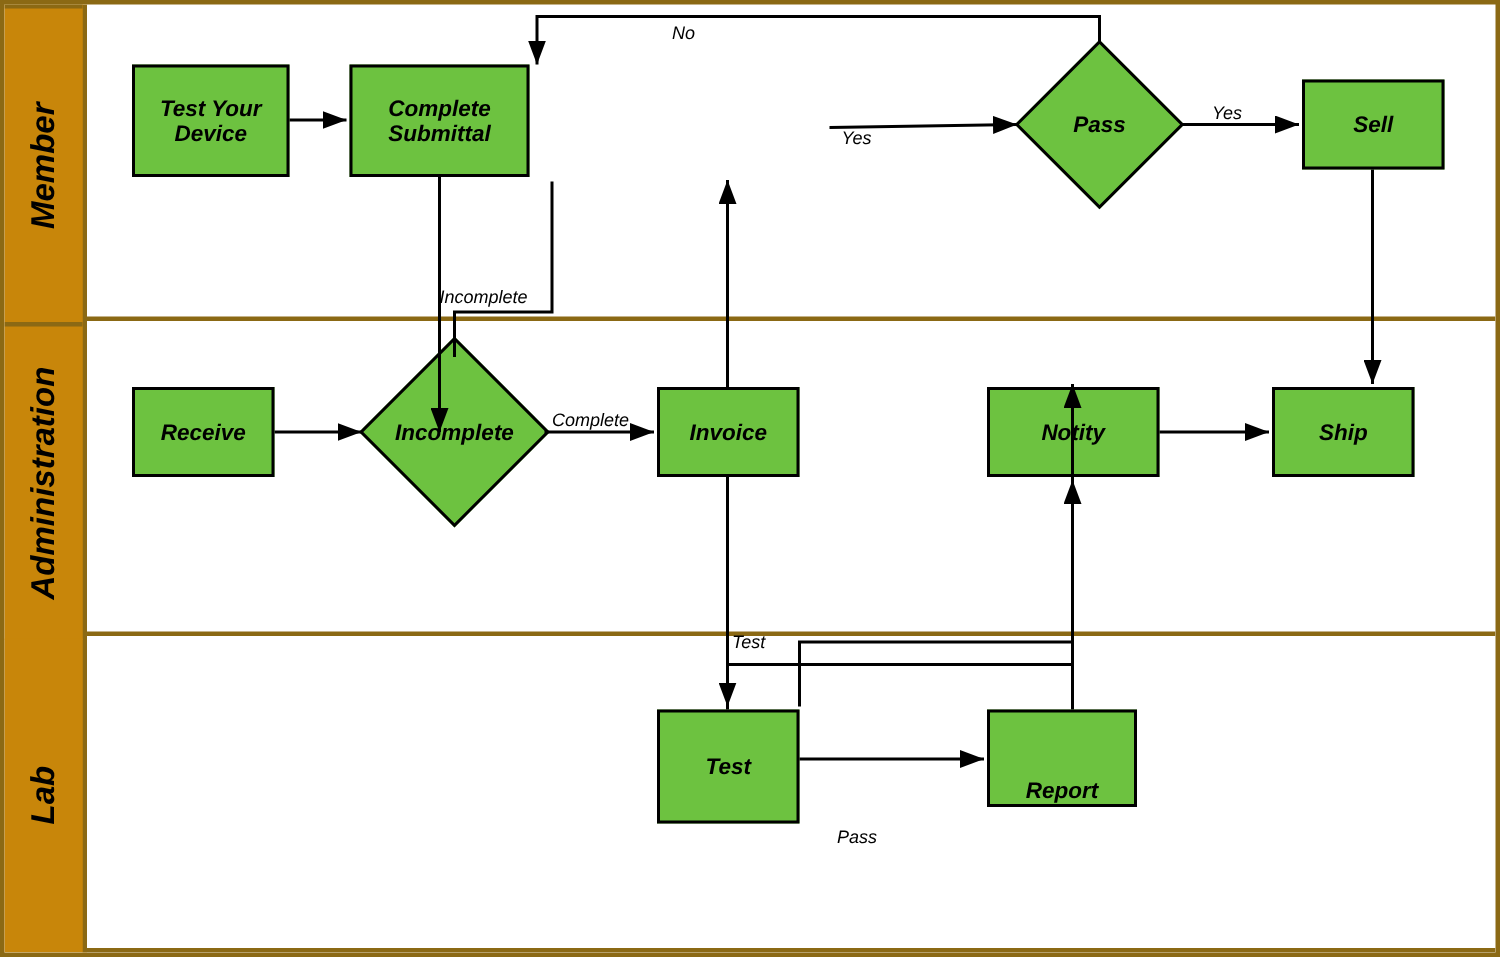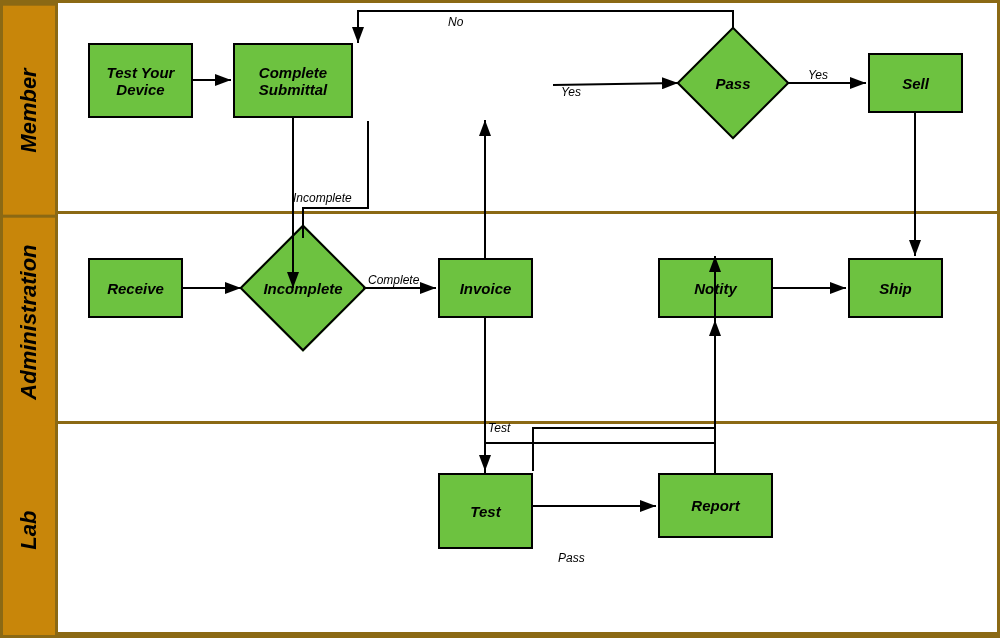--- a/index.html
+++ b/index.html
@@ -179,21 +179,21 @@
     </div>
 
     <div class="node-rect" style="left: 790px; top: 255px; width: 95px; height: 60px;">
       <span>Ship</span>
     </div>
 
     <div class="node-rect" style="left: 380px; top: 470px; width: 95px; height: 76px;">
       <span>Test</span>
     </div>
 
-    <div class="node-rect" style="left: 600px; top: 470px; width: 115px; height: 65px;">
+    <div class="node-rect" style="left: 600px; top: 470px; width: 100px; height: 65px; align-items: flex-end;">
       <span>Report</span>
     </div>
 
     <div class="edge-label" style="left: 390px; top: 12px;">No</div>
 
     <div class="edge-label" style="left: 750px; top: 65px;">Yes</div>
 
     <div class="edge-label" style="left: 503px; top: 82px;">Yes</div>
 
     <div class="edge-label" style="left: 195px; top: 188px; margin-left: 40px;">Incomplete</div>

